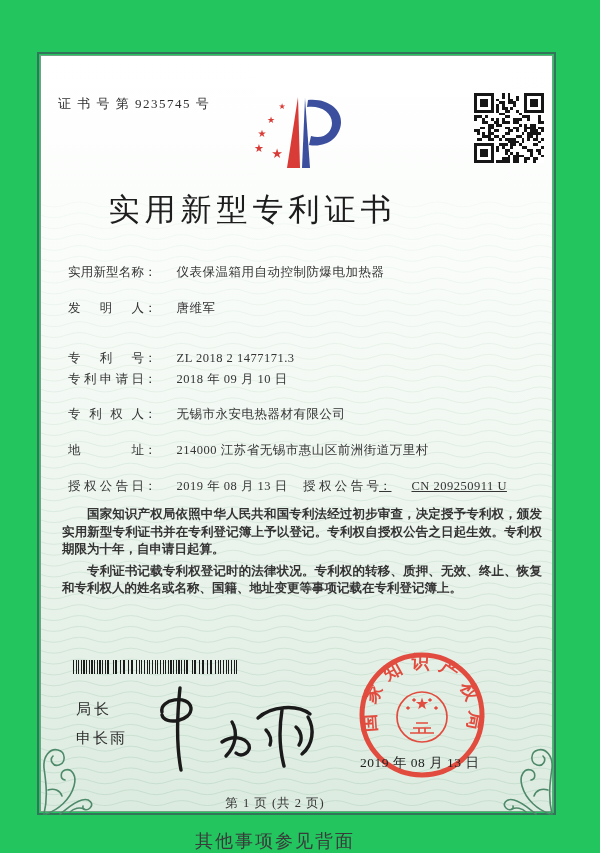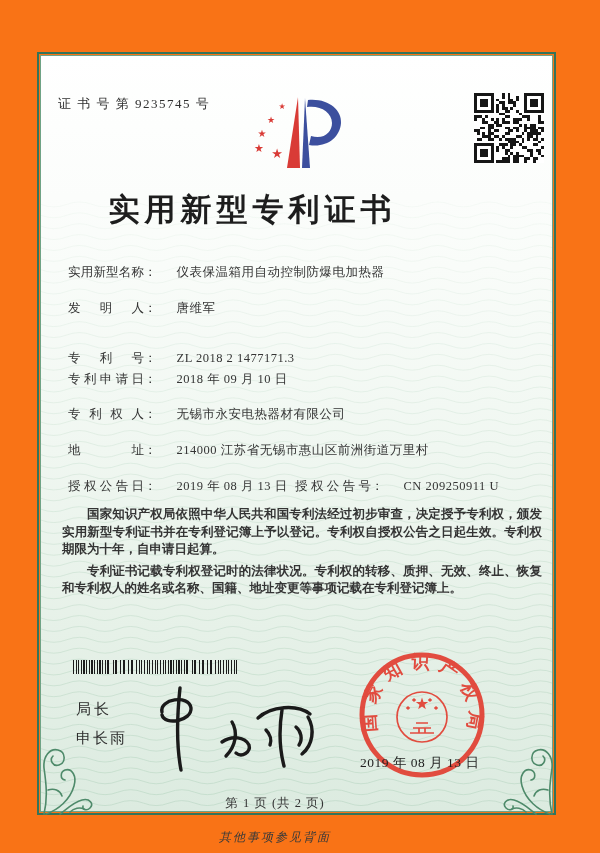--- a/index.html
+++ b/index.html
@@ -1,42 +1,42 @@
 <!DOCTYPE html>
 <html><head>
 <meta charset="utf-8">
 <style>
   * { margin:0; padding:0; box-sizing:border-box; }
   html,body { width:600px; }
   body { font-family:"Liberation Serif","DejaVu Serif",serif; background:#ffffff; }
-  .paper { position:relative; width:600px; height:853px; background:#f97316; overflow:hidden; }
+  .paper { position:relative; width:600px; height:853px; background:#22c55e; overflow:hidden; }
 
   
   .frame { position:absolute; left:37px; top:52px; width:519px; height:763px;
            border:2px solid #34745a; }
   .frame-inner { position:absolute; inset:1px; border:1px solid #6fa386;
            background:linear-gradient(180deg,#ffffff 0%,#f9fcf9 28%,#f0f7f1 52%,#e6f1e8 76%,#dcebe0 100%); }
   .bg-waves { position:absolute; inset:0; width:100%; height:100%; }
 
   .flourish { position:absolute; width:58px; height:78px; }
   .flourish.fl-left  { left:40px;  top:738px; }
   .flourish.fl-right { left:498px; top:738px; transform:scaleX(-1); }
 
   .cert-no { position:absolute; left:58px; top:95px; font-size:13px; letter-spacing:1.5px; color:#2f2f2f; }
 
   .logo { position:absolute; left:248px; top:90px; width:96px; height:84px; }
   .qr   { position:absolute; left:474px; top:93px; width:70px; height:70px; }
 
   .title { position:absolute; left:37px; top:189px; width:431px; text-align:center;
-           font-size:31px; font-weight:700; letter-spacing:5px; color:#1d1d1d; }
+           font-size:31px; font-weight:400; letter-spacing:5px; color:#1d1d1d; }
 
   .field-row { position:absolute; left:68px; height:20px; font-size:12.5px; color:#353535; white-space:nowrap; }
   .field-label { display:inline-block; width:76px; text-align:justify; text-align-last:justify; }
   .field-value { margin-left:20px; letter-spacing:0.5px; }
-  .grant-second { position:absolute; left:227px; top:0; white-space:nowrap; }
+  .grant-second { position:absolute; left:235px; top:0; white-space:nowrap;text-decoration:underline; }
 
   .paras { position:absolute; left:62px; top:506px; width:480px; font-size:12.5px;
            line-height:17.6px; color:#343434; text-align:justify;font-weight:bold; }
   .paras p { text-indent:2em; margin:0; }
   .paras p + p { margin-top:4px; }
 
   .barcode { position:absolute; left:73px; top:660px; width:164px; height:14px;
      background:repeating-linear-gradient(90deg,
        #1c1c1c 0 1px, transparent 1px 2.6px,
        #1c1c1c 2.6px 4.2px, transparent 4.2px 5.2px,
@@ -46,21 +46,21 @@
   .signer-name  { position:absolute; left:76px; top:729px; font-size:15px; letter-spacing:2px; color:#2d2d2d; }
   .signature { position:absolute; left:150px; top:682px; width:172px; height:92px; }
 
   .seal { position:absolute; left:356px; top:649px; width:132px; height:132px; opacity:0.9; }
   .seal-date { position:absolute; left:360px; top:754px; width:130px; font-size:13.5px;
                letter-spacing:0.5px; color:#1f1f1f; z-index:5; }
 
   .pagination { position:absolute; left:15px; top:795px; width:520px; text-align:center;
                 font-size:12.5px; color:#333; letter-spacing:1px; }
   .back-note  { position:absolute; left:15px; top:829px; width:520px; text-align:center;
-                font-size:12px; color:#3a3a3a; letter-spacing:2px;font-style:italic; }
+                font-size:18px; color:#3a3a3a; letter-spacing:2px; }
 </style>
 </head>
 <body>
 
 <div class="paper">
 
   <div class="frame">
     <div class="frame-inner">
       <svg class="bg-waves" viewBox="0 0 519 763" preserveAspectRatio="none">
         <defs>

